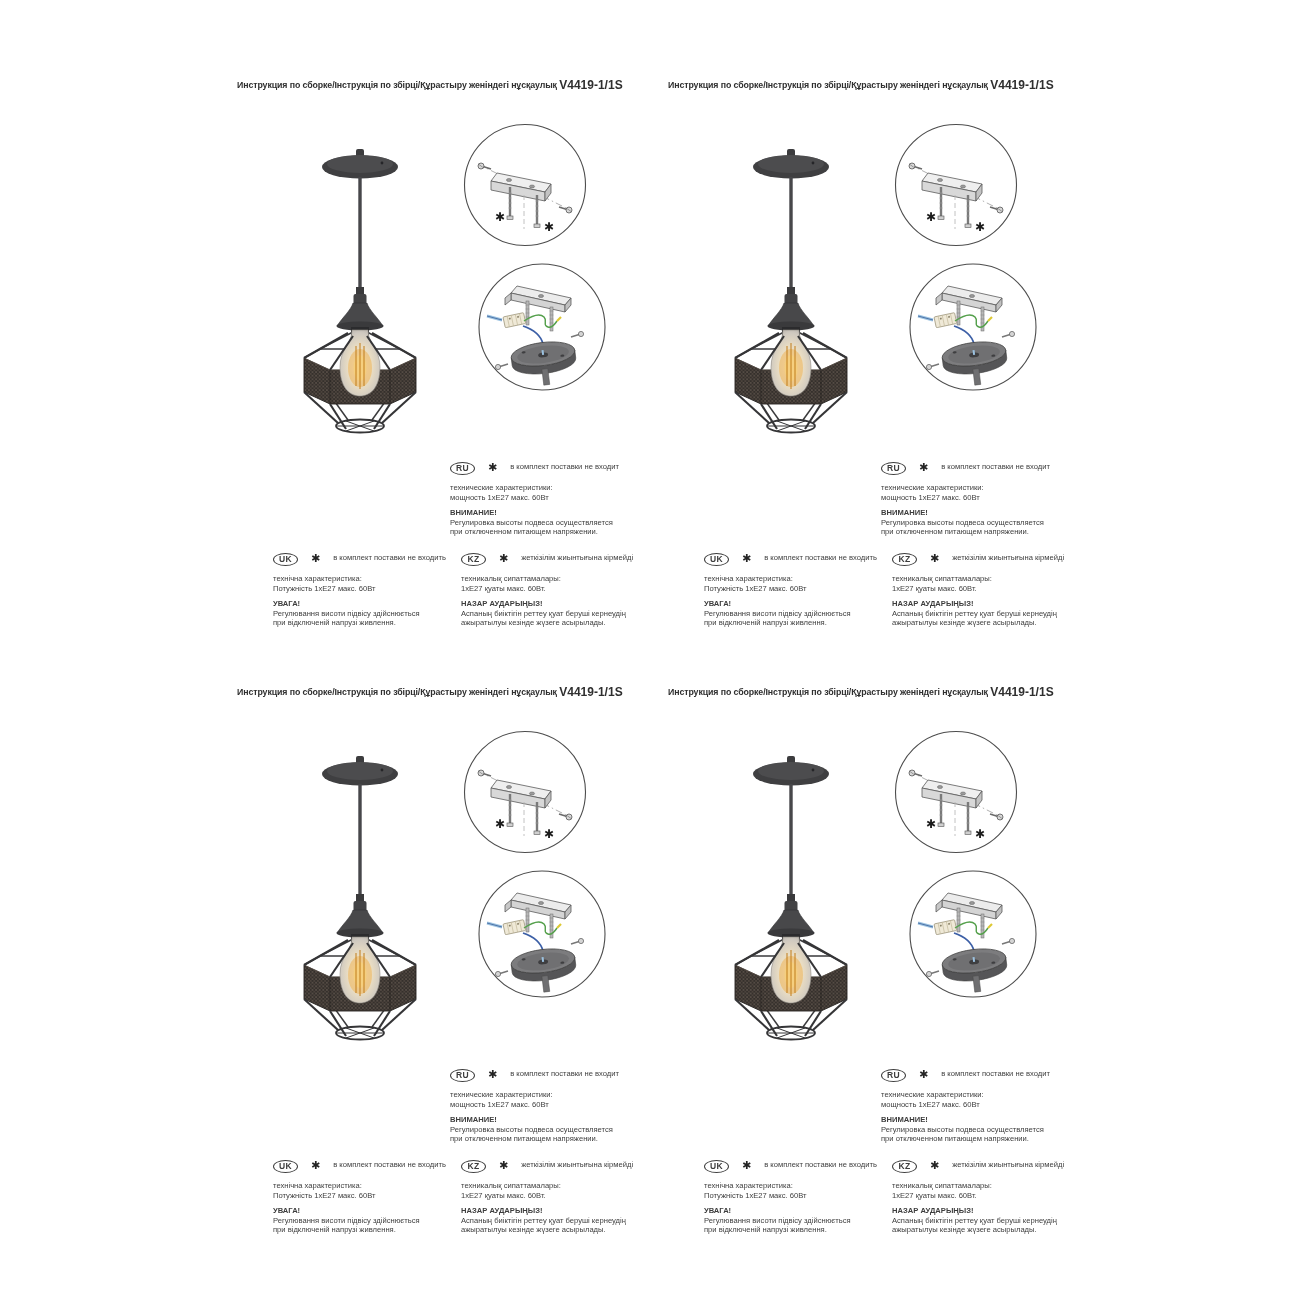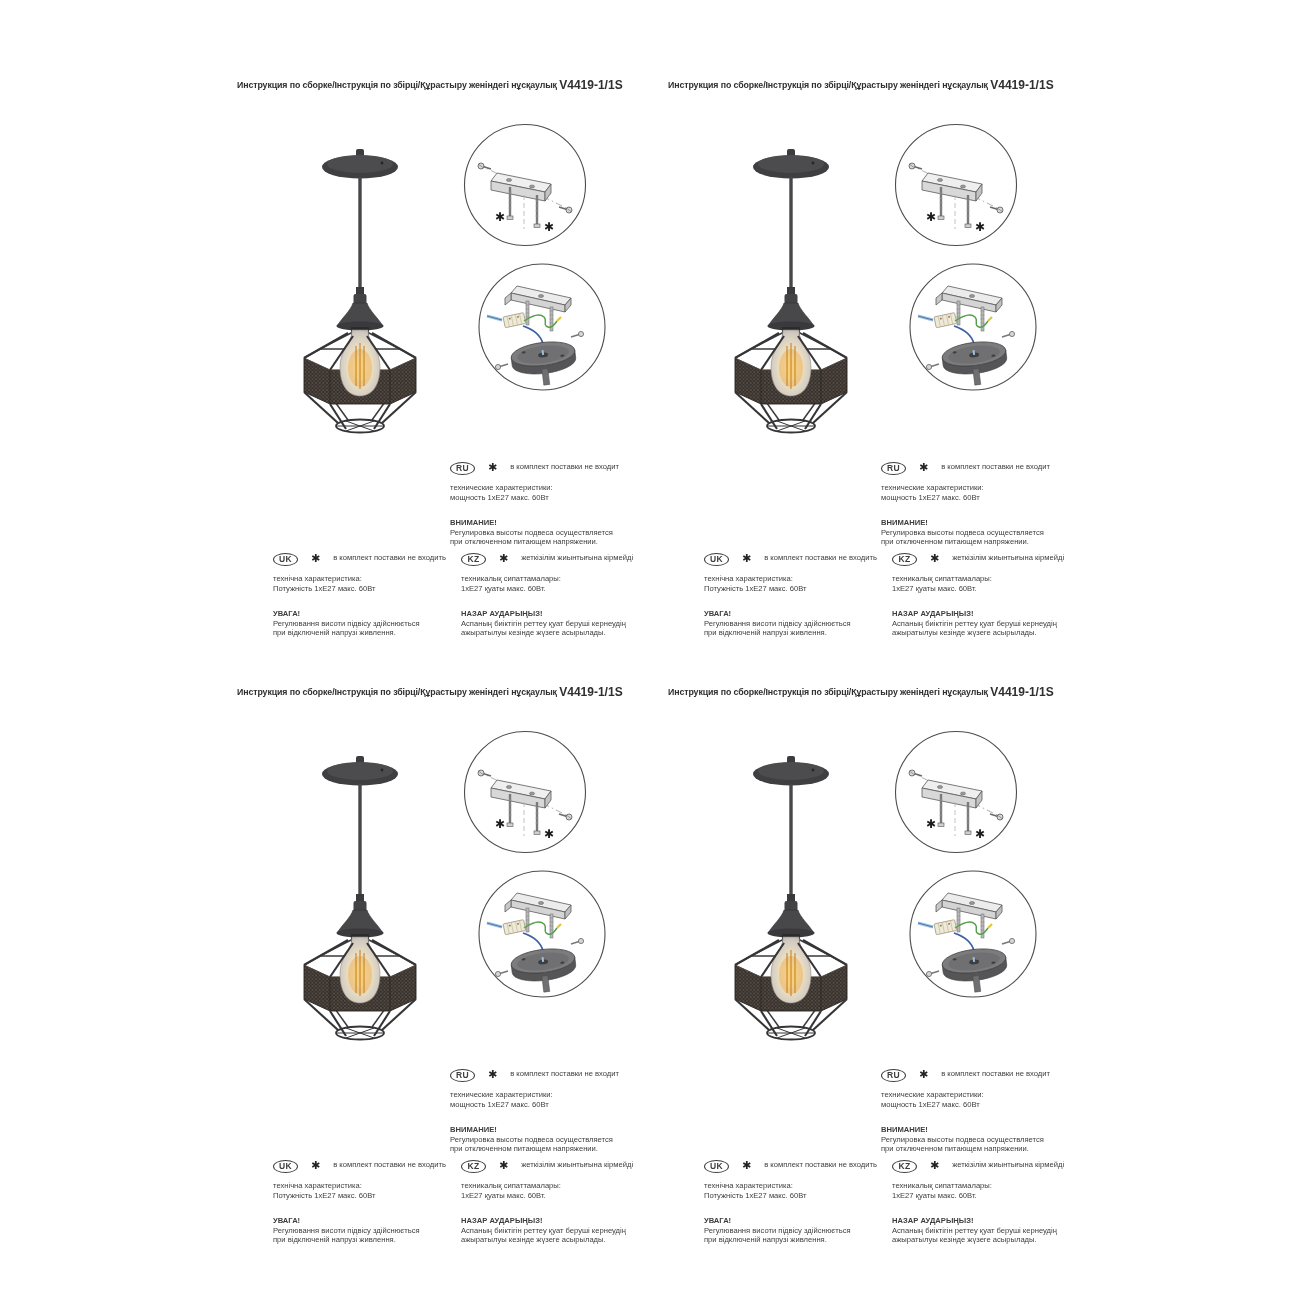--- a/index.html
+++ b/index.html
@@ -20,21 +20,21 @@
   .circle2-wrap{position:absolute;left:240px;top:192px;width:130px;height:130px;}
   .lang-block{position:absolute;width:200px;font-size:7.6px;line-height:9.6px;color:#3d3d3d;}
   .lang-ru{left:213px;top:392px;}
   .lang-uk{left:36px;top:483px;}
   .lang-kz{left:224px;top:483px;}
   .lang-header{display:flex;align-items:flex-start;gap:12px;height:15px;margin-bottom:6px;}
   .badge{display:inline-flex;align-items:center;justify-content:center;
          min-width:25px;height:13px;border:1.4px solid #3d3d3d;border-radius:50%;
          font-size:8.5px;font-weight:bold;letter-spacing:.3px;box-sizing:border-box;padding:0 3px;}
   .ast{font-size:11px;font-weight:bold;line-height:1;color:#242424;margin:0 1px;}
-  .warn{margin-top:16px;}
+  .warn{margin-top:6px;}
   .warn-title{font-weight:bold;}
   svg text{font-family:"Liberation Sans","DejaVu Sans",sans-serif;}
 </style>
 </head>
 <body>
 
 <div class="page">
   <div class="sheet-slot pos-tl">
   <div class="sheet">
 

